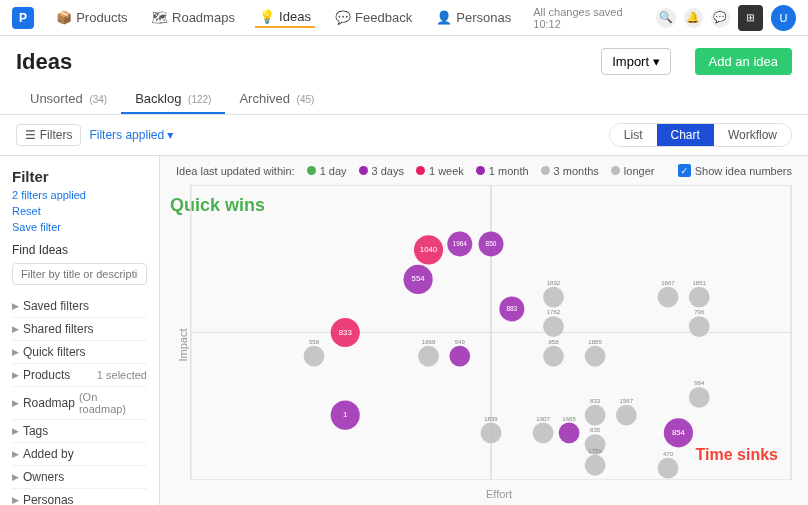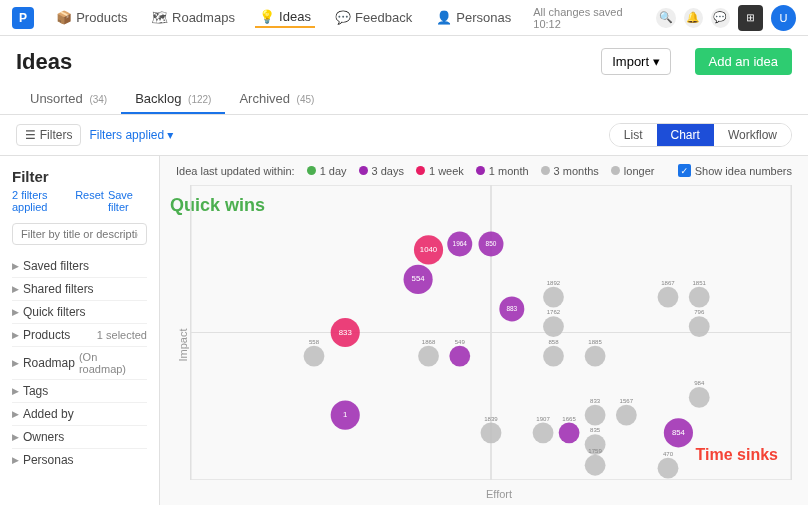--- a/index.html
+++ b/index.html
@@ -69,21 +69,21 @@
     .sidebar {
       width: 160px;
       background: #fff;
       border-right: 1px solid #e0e0e0;
       padding: 12px;
       overflow-y: auto;
       flex-shrink: 0;
     }
     .sidebar-title { font-size: 15px; font-weight: 600; margin-bottom: 4px; }
     .sidebar-count { font-size: 12px; color: #666; margin-bottom: 8px; }
-    .filter-actions { display: flex; gap: 4px; margin-bottom: 10px; }
+    .filter-actions { display: flex; gap: 4px; margin-bottom: 10px; flex-direction: column; }
     .filter-action-link { font-size: 11px; color: #1a73e8; cursor: pointer; }
     .find-ideas-label { font-size: 12px; font-weight: 500; margin-bottom: 6px; }
     .search-input { width: 100%; border: 1px solid #ddd; border-radius: 4px; padding: 4px 8px; font-size: 11px; color: #999; margin-bottom: 10px; }
     .sidebar-section { display: flex; align-items: center; gap: 4px; padding: 4px 0; cursor: pointer; font-size: 12px; color: #444; border-bottom: 1px solid #f0f0f0; }
     .sidebar-section:last-child { border-bottom: none; }
     .sidebar-section .arrow { font-size: 9px; color: #999; }
     .sidebar-section .selected { color: #888; font-size: 11px; margin-left: auto; }
 
     
     .chart-area {
@@ -237,20 +237,21 @@
 
 <div class="main-content">
 
   <div class="sidebar">
     <div class="sidebar-title">Filter</div>
     <div class="filter-actions">
       <span class="filter-action-link">2 filters applied</span>
       <span class="filter-action-link">Reset</span>
       <span class="filter-action-link">Save filter</span>
     </div>
+    <div class="find-ideas-label">Find Ideas</div>
     <input class="search-input" placeholder="Filter by title or description..." style="">
 
     <div class="sidebar-section">
       <span class="arrow">▶</span>
       <span>Saved filters</span>
     </div>
     <div class="sidebar-section">
       <span class="arrow">▶</span>
       <span>Shared filters</span>
     </div>

